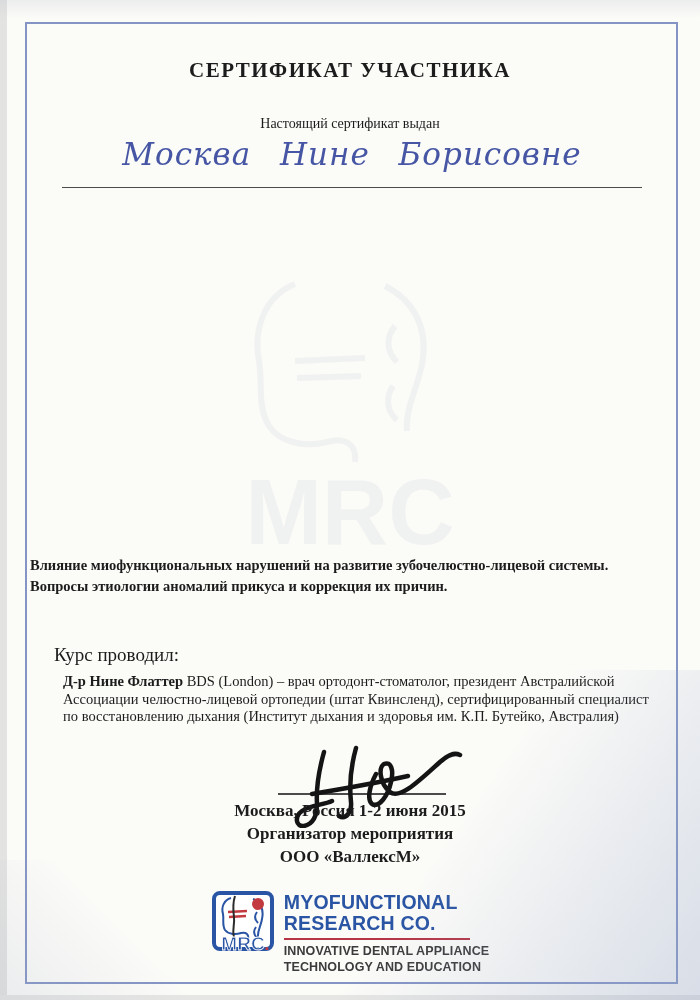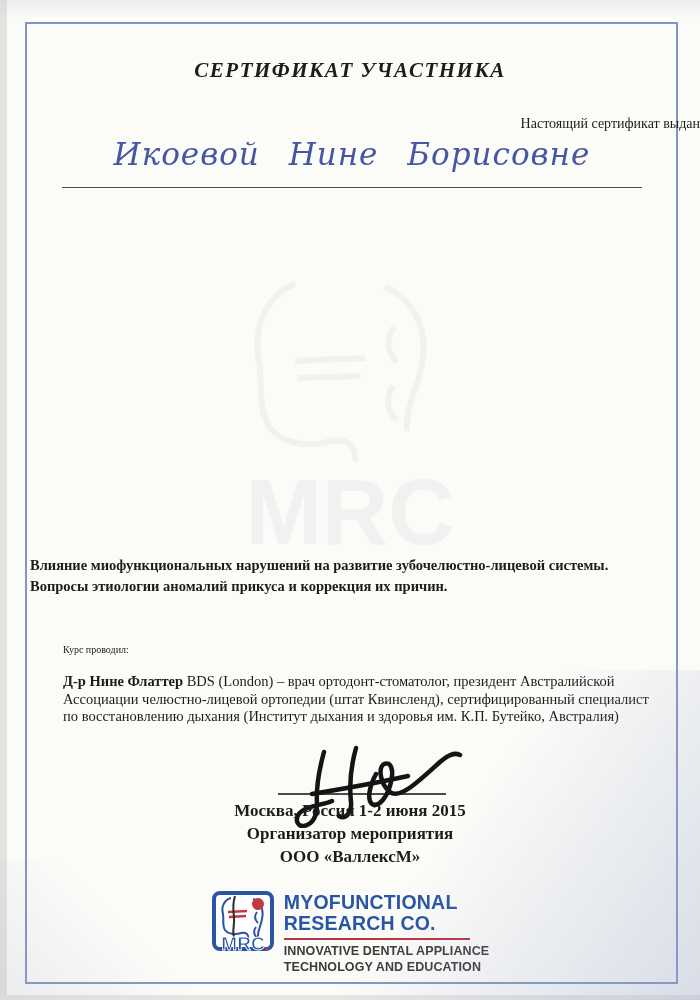--- a/index.html
+++ b/index.html
@@ -11,31 +11,31 @@
   .shade-br{position:absolute;right:0;bottom:0;width:360px;height:330px;pointer-events:none;
             background:linear-gradient(305deg,rgba(148,163,198,0.34),rgba(148,163,198,0.14) 38%,rgba(148,163,198,0) 62%);}
   .shade-bl{position:absolute;left:0;bottom:0;width:220px;height:140px;pointer-events:none;
             background:linear-gradient(45deg,rgba(160,168,190,0.18),rgba(160,168,190,0) 55%);}
   .shade-top{position:absolute;left:0;top:0;right:0;height:18px;pointer-events:none;
             background:linear-gradient(180deg,rgba(190,195,205,0.25),rgba(190,195,205,0));}
   .frame{position:absolute;left:25px;top:22px;width:649px;height:958px;
          border:2px solid #8495c5;pointer-events:none;}
   
   .title{position:absolute;left:0;top:58px;width:100%;text-align:center;
-         font-size:21px;font-weight:bold;letter-spacing:1.5px;font-style:italic;}
-  .issued{position:absolute;left:0;top:116px;width:100%;text-align:right;font-size:14px;}
+         font-size:21px;font-weight:bold;letter-spacing:1.5px;}
+  .issued{position:absolute;left:0;top:116px;width:100%;text-align:center;font-size:14px;}
   .name-line{position:absolute;left:62px;top:136px;width:580px;height:51px;
              border-bottom:1.5px solid #4b4b4b;text-align:center;}
   .name-text{font-family:"DejaVu Serif",serif;font-style:italic;font-size:31px;
              color:#4656a4;letter-spacing:1px;word-spacing:18px;white-space:nowrap;}
   .confirm{position:absolute;left:0;top:201px;width:100%;text-align:center;
            font-size:14.5px;font-weight:bold;}
   .topic{position:absolute;left:30px;top:555px;width:640px;
          font-size:14.5px;font-weight:bold;line-height:21px;}
-  .course-label{position:absolute;left:63px;top:644px;font-size:10px;}
+  .course-label{position:absolute;left:54px;top:644px;font-size:19px;}
   .bio{position:absolute;left:63px;top:673px;width:586px;font-size:14.5px;line-height:17.5px;}
   .sig-underline{position:absolute;left:278px;top:793px;width:168px;height:1.5px;background:#4b4b4b;}
   .signature{position:absolute;left:252px;top:742px;width:216px;height:86px;}
   .footer{position:absolute;left:0;top:799px;width:100%;text-align:center;
           font-size:17px;font-weight:bold;line-height:23px;}
   
   .watermark{position:absolute;left:235px;top:266px;width:230px;height:295px;opacity:0.06;}
   
   .logo{position:absolute;left:0;top:890px;width:100%;display:flex;
         justify-content:center;align-items:flex-start;gap:9px;}
@@ -65,21 +65,21 @@
       </g>
       <text x="115" y="278" text-anchor="middle" fill="#54648a" font-family="Liberation Sans, sans-serif" font-weight="bold" font-size="92">MRC</text>
     </svg>
   </div>
 
   <div class="title">СЕРТИФИКАТ УЧАСТНИКА</div>
 
   <div class="issued">Настоящий сертификат выдан</div>
 
   <div class="name-line">
-    <span class="name-text">Икоевой Нине Борисовне</span>
+    <span class="name-text">Москва Нине Борисовне</span>
   </div>
 
 
   <div class="topic">
     <div>Влияние миофункциональных нарушений на развитие зубочелюстно-лицевой системы.</div>
     <div>Вопросы этиологии аномалий прикуса и коррекция их причин.</div>
   </div>
 
   <div class="course-label">Курс проводил:</div>
 

